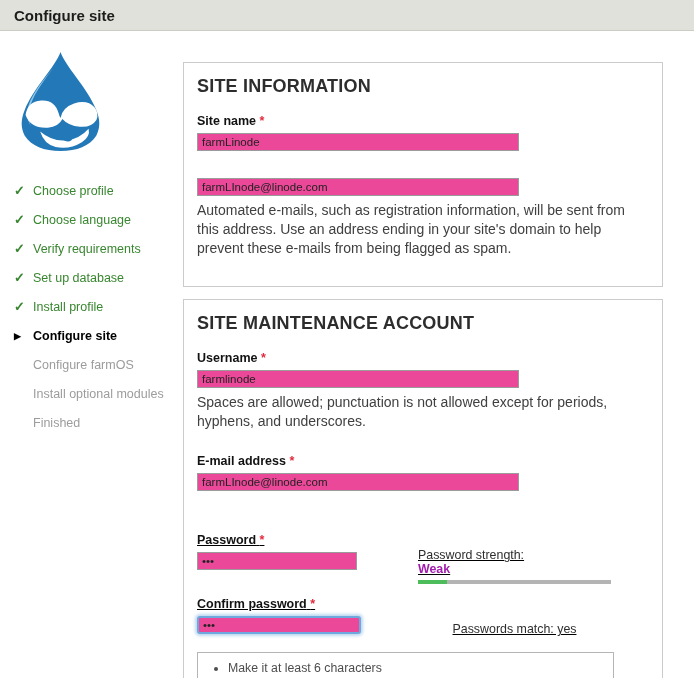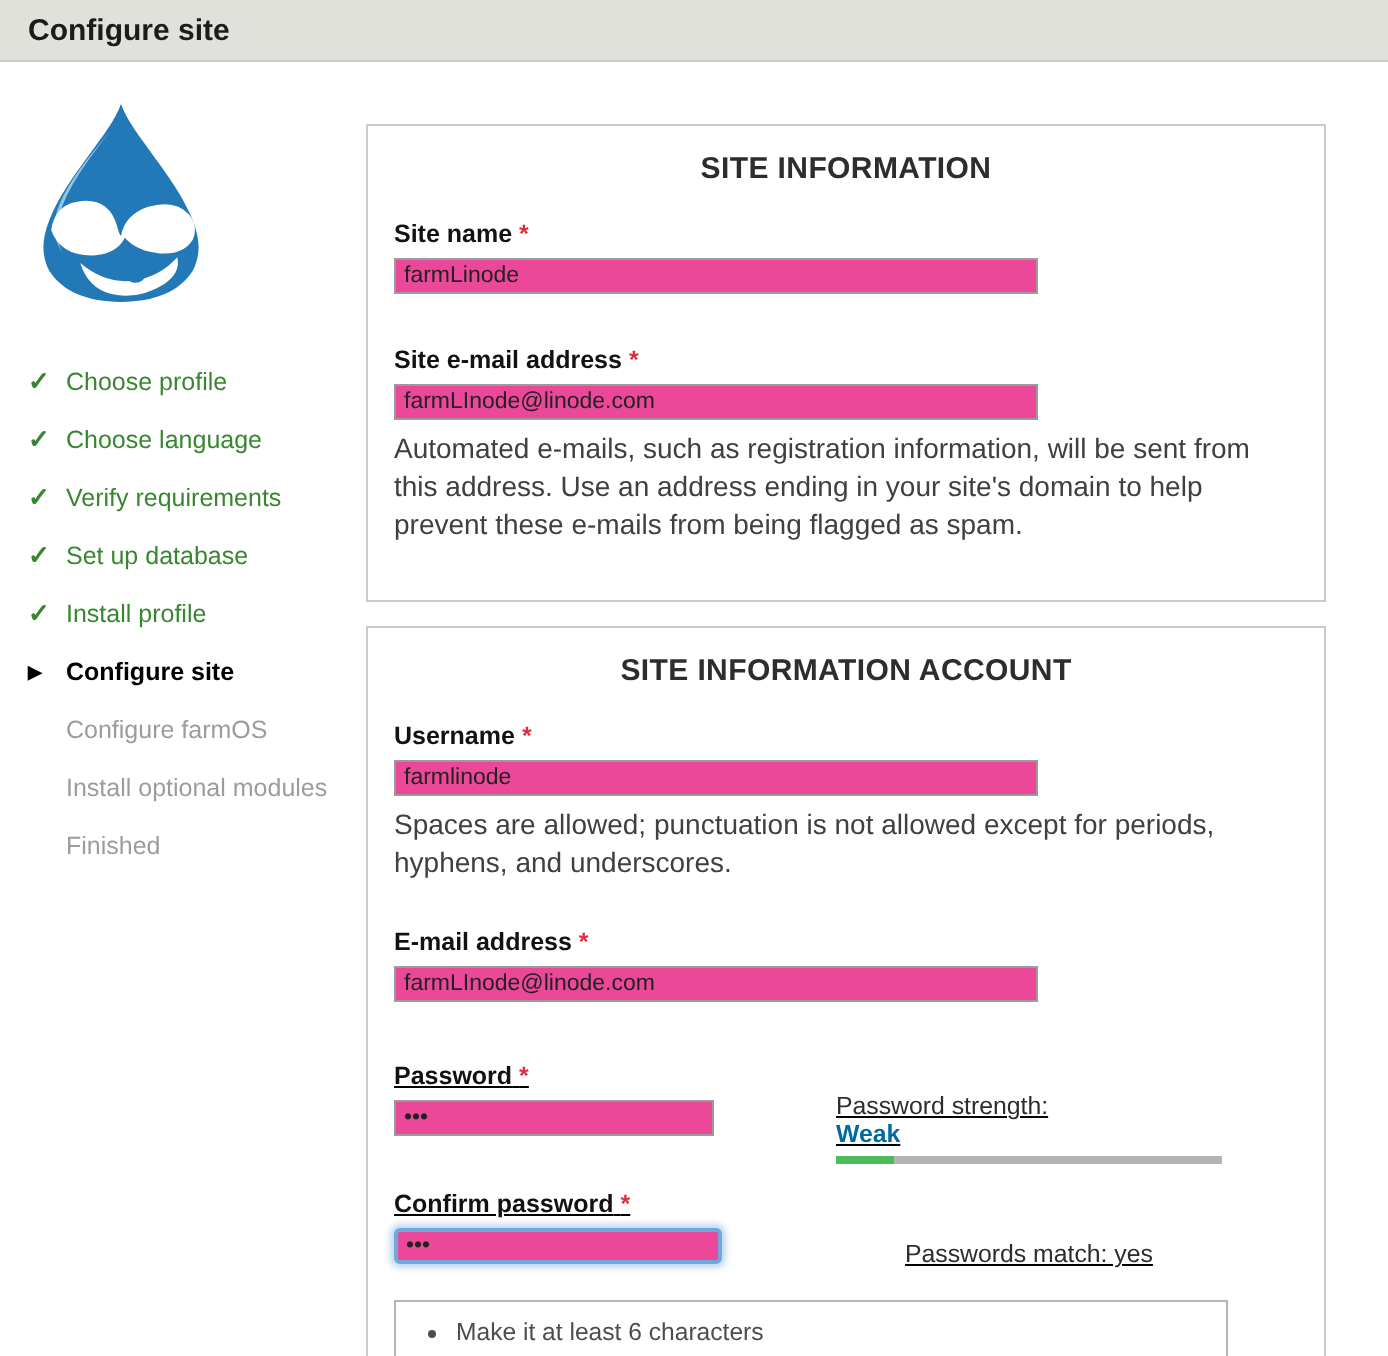--- a/index.html
+++ b/index.html
@@ -22,40 +22,40 @@
   .task.done { color:#38862f; }
   .task.done .t-icon { font-weight:bold; font-size:13px; }
   .task.active { color:#000; font-weight:bold; }
   .task.active .t-icon { font-size:9px; }
   .task.pending { color:#9c9c9c; padding-left:19px; }
 
   
   .content { position:absolute; top:62px; left:183px; width:480px; }
   .fieldset { border:1px solid #cbcbcb; background:#fff; width:480px;
     padding:13px 13px 0 13px; margin-bottom:12px; }
-  .legend { font-size:15px; font-weight:bold; color:#2d2d2d;
-    letter-spacing:.2px; margin-bottom:17px;text-align:center; }
+  .legend { font-size:18px; font-weight:bold; color:#2d2d2d;
+    letter-spacing:.2px; margin-bottom:17px; }
   .form-item { margin-bottom:24px; }
   .form-label { font-size:12.5px; font-weight:bold; color:#121212; margin-bottom:4px; }
   .req { color:#e12b3e; font-weight:bold; }
   .text-input { width:322px; height:18px; border:1px solid #9b9b9b; background:#ec4899;
     padding:1px 4px; font-size:11.5px; color:#222;
     font-family:"Liberation Sans", sans-serif; border-radius:0; }
   .pw-input { width:160px; }
   .focused { border:2px solid #6ea8dc; border-radius:3px;
     box-shadow:0 0 3px 2px rgba(110,168,220,.45); width:164px; }
   .description { font-size:14px; color:#404040; line-height:1.35;
     margin-top:5px; width:452px; }
 
   .pw-row { display:flex; margin-bottom:0;text-decoration:underline; }
   .pw-left { width:221px; }
   .pw-right { width:193px; }
   .strength-head { display:flex; justify-content:space-between;
     font-size:12.4px; color:#2d2d2d; padding-top:15px;flex-direction:column; }
-  .strength-head .sv { font-weight:bold; color:#0369a1; }
+  .strength-head .sv { font-weight:bold; color:#a21caf; }
   .strength-track { height:4px; background:#b4b4b4; margin-top:4px; }
   .strength-fill { height:4px; background:#4dbd5c; width:15%; }
   .match-text { font-size:12.4px; color:#2d2d2d; padding-top:25px;text-align:center; }
   .confirm-row { margin-top:13px; margin-bottom:16px; }
 
   .suggestions { border:1px solid #b5b5b5; width:417px; padding:5px 9px 8px;
     font-size:12.3px; color:#4d4d4d; line-height:16px; margin-bottom:34px; }
   .suggestions ul { margin:2px 0 0 0; padding-left:21px; }
   .suggestions li { margin-bottom:1px; }
 </style>
@@ -122,42 +122,38 @@
 
       <div class="form-item" style="margin-bottom:26px;">
         <div class="form-label">
           <span>Site name</span>
           <span class="req">*</span>
         </div>
         <input class="text-input" type="text" value="farmLinode" style="">
       </div>
 
       <div class="form-item" style="margin-bottom:28px;">
-        <div class="form-label">
-          <span>Site e-mail address</span>
-          <span class="req">*</span>
-        </div>
         <input class="text-input" type="text" value="farmLInode@linode.com" style="">
         <div class="description">Automated e-mails, such as registration information, will be sent from this address. Use an address ending in your site's domain to help prevent these e-mails from being flagged as spam.</div>
       </div>
     </div>
 
     <div class="fieldset">
-      <div class="legend">SITE INFORMATION ACCOUNT</div>
+      <div class="legend">SITE MAINTENANCE ACCOUNT</div>
 
       <div class="form-item">
         <div class="form-label">
           <span>Username</span>
           <span class="req">*</span>
         </div>
         <input class="text-input" type="text" value="farmlinode" style="">
         <div class="description">Spaces are allowed; punctuation is not allowed except for periods, hyphens, and underscores.</div>
       </div>
 
-      <div class="form-item" style="margin-bottom:30px;">
+      <div class="form-item" style="margin-bottom:42px;">
         <div class="form-label">
           <span>E-mail address</span>
           <span class="req">*</span>
         </div>
         <input class="text-input" type="text" value="farmLInode@linode.com" style="">
       </div>
 
       <div class="pw-row">
         <div class="pw-left">
           <div class="form-label">

